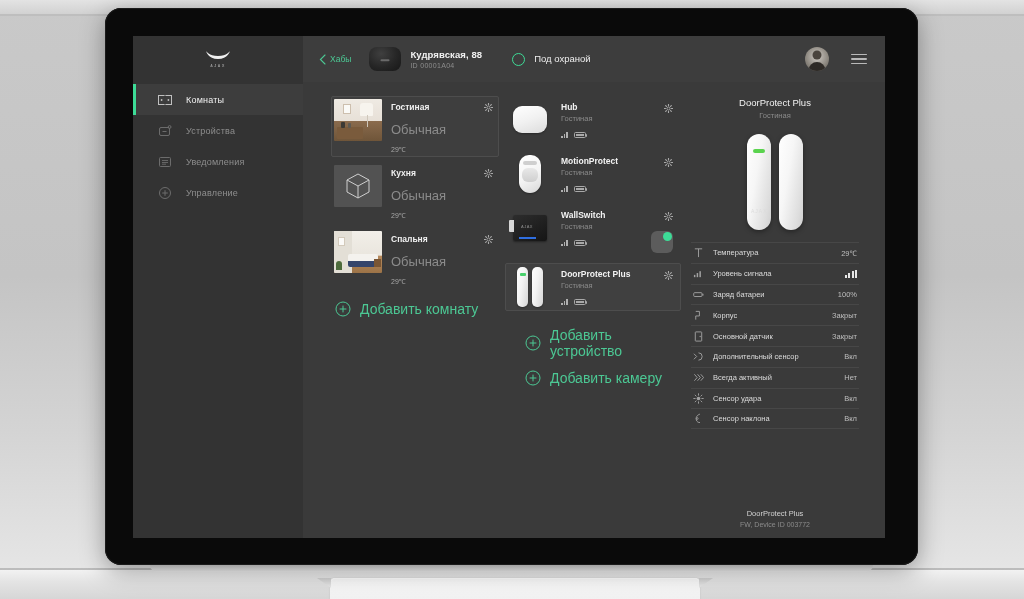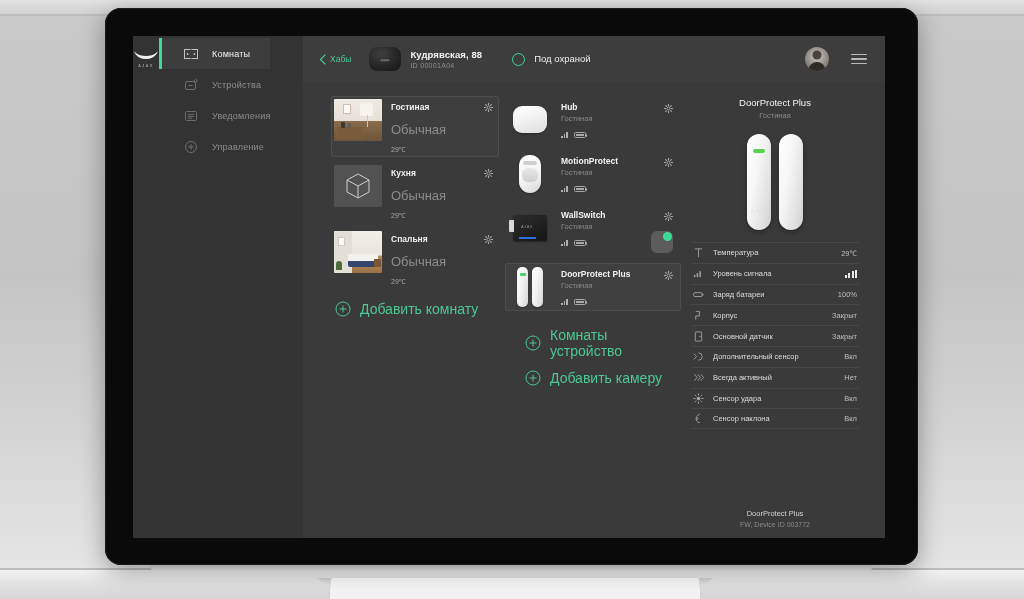--- a/index.html
+++ b/index.html
@@ -59,21 +59,21 @@
   
   #app {
     position:absolute; left:133px; top:36px; width:752px; height:502px;
     background:#3a3a3a; display:flex; overflow:hidden;
     color:#e8e8e8;
   }
 
   
   .sidebar {
     width:170px; flex:0 0 170px; background:#333333;
-    display:flex; flex-direction:row;
+    display:flex; flex-direction:column;
   }
   .brand {
     height:46px; display:flex; align-items:center; justify-content:center;
     flex-direction:column; gap:2px;
   }
   .brand svg { display:block; }
   .brand .wordmark {
     font-size:3.5px; letter-spacing:1.6px; color:#9c9c9c; font-weight:700;
   }
   .nav { margin-top:2px; }
@@ -554,21 +554,21 @@
                 <path d="M6 0.6v1.6M6 9.8v1.6M0.6 6h1.6M9.8 6h1.6M2.2 2.2l1.1 1.1M8.7 8.7l1.1 1.1M9.8 2.2L8.7 3.3M3.3 8.7l-1.1 1.1"></path>
               </g>
             </svg>
           </div>
 
           <div class="add-row" style="padding-left:20px;padding-top:10px">
             <svg class="plus" viewBox="0 0 16 16">
               <circle cx="8" cy="8" r="7" fill="none" stroke="#4cc894" stroke-width="1"></circle>
               <path d="M8 4.6v6.8M4.6 8h6.8" stroke="#4cc894" stroke-width="1"></path>
             </svg>
-            <span class="lbl">Комнаты устройство</span>
+            <span class="lbl">Добавить устройство</span>
           </div>
 
           <div class="add-row" style="padding-left:20px;padding-top:11px">
             <svg class="plus" viewBox="0 0 16 16">
               <circle cx="8" cy="8" r="7" fill="none" stroke="#4cc894" stroke-width="1"></circle>
               <path d="M8 4.6v6.8M4.6 8h6.8" stroke="#4cc894" stroke-width="1"></path>
             </svg>
             <span class="lbl">Добавить камеру</span>
           </div>
         </div>

